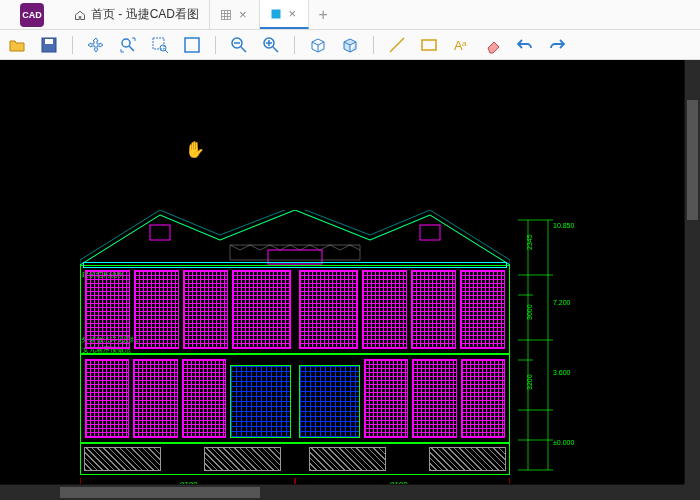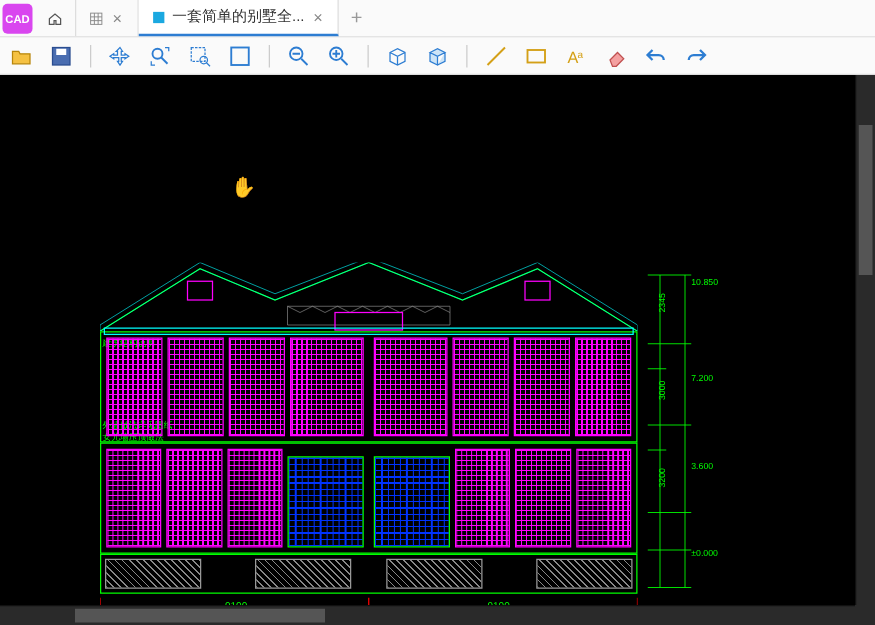--- a/index.html
+++ b/index.html
@@ -1,18 +1,18 @@
 <!DOCTYPE html>
 <html><head>
 <meta charset="utf-8">
 <style>
 *{box-sizing:border-box;margin:0;padding:0;font-family:"Microsoft YaHei",sans-serif}
 body{width:700px;height:500px;overflow:hidden;background:#f0f0f0;display:flex;flex-direction:column}
 .titlebar{height:30px;background:#fafafa;display:flex;align-items:center;border-bottom:1px solid #ddd}
-.app-icon{width:24px;height:24px;margin:0 2px;background:#d946ef;border-radius:4px;display:flex;align-items:center;justify-content:center;color:#fff;font-size:9px;font-weight:bold}
+.app-icon{width:24px;height:24px;margin:0 20px;background:#701a75;border-radius:4px;display:flex;align-items:center;justify-content:center;color:#fff;font-size:9px;font-weight:bold}
 .tabs{display:flex;height:100%;align-items:stretch;flex:1}
 .tab{display:flex;align-items:center;padding:0 10px;font-size:12px;color:#333;border-right:1px solid #ddd;cursor:pointer;gap:5px;max-width:180px}
 .tab.active{background:#fff;border-bottom:2px solid #2d7dd2}
 .tab .ticon{width:12px;height:12px;flex:none}
 .tab .label{white-space:nowrap;overflow:hidden;text-overflow:ellipsis}
 .tab .close{color:#888;font-size:13px;padding:0 2px}
 .newtab{width:28px;display:flex;align-items:center;justify-content:center;color:#999;font-size:16px;cursor:pointer}
 .toolbar{height:30px;background:#fafafa;display:flex;align-items:center;padding:0 8px;gap:14px;border-bottom:1px solid #ddd}
 .tbtn{width:18px;height:18px;display:flex;align-items:center;justify-content:center;cursor:pointer}
 .tsep{width:1px;height:18px;background:#ccc}
@@ -42,33 +42,33 @@
 </head>
 <body>
 
 <div class="titlebar">
   <div class="app-icon">CAD</div>
   <div class="tabs">
     <div class="tab">
       <svg class="ticon" viewBox="0 0 16 16">
           <path d="M2 8l6-5 6 5v6H9v-4H7v4H2z" fill="none" stroke="#555" stroke-width="1.3"></path>
         </svg>
+      <span class="label">首页 - 迅捷CAD看图</span>
     </div>
     <div class="tab">
       <svg class="ticon" viewBox="0 0 16 16">
           <rect x="2" y="2" width="12" height="12" fill="none" stroke="#888"></rect>
           <path d="M2 6h12M2 10h12M6 2v12M10 2v12" stroke="#888"></path>
         </svg>
       <span class="close">×</span>
     </div>
     <div class="tab active">
       <svg class="ticon" viewBox="0 0 16 16">
           <rect x="2" y="2" width="12" height="12" fill="#1ba8e0"></rect>
         </svg>
-      <span class="label">一套简单的别墅全...</span>
       <span class="close">×</span>
     </div>
     <div class="newtab">+</div>
   </div>
 </div>
 
 <div class="toolbar">
   <span class="tbtn">
       <svg viewBox="0 0 18 18">
         <path d="M2 5h5l1 2h8v8H2z" fill="#f5c142" stroke="#b8860b"></path>

